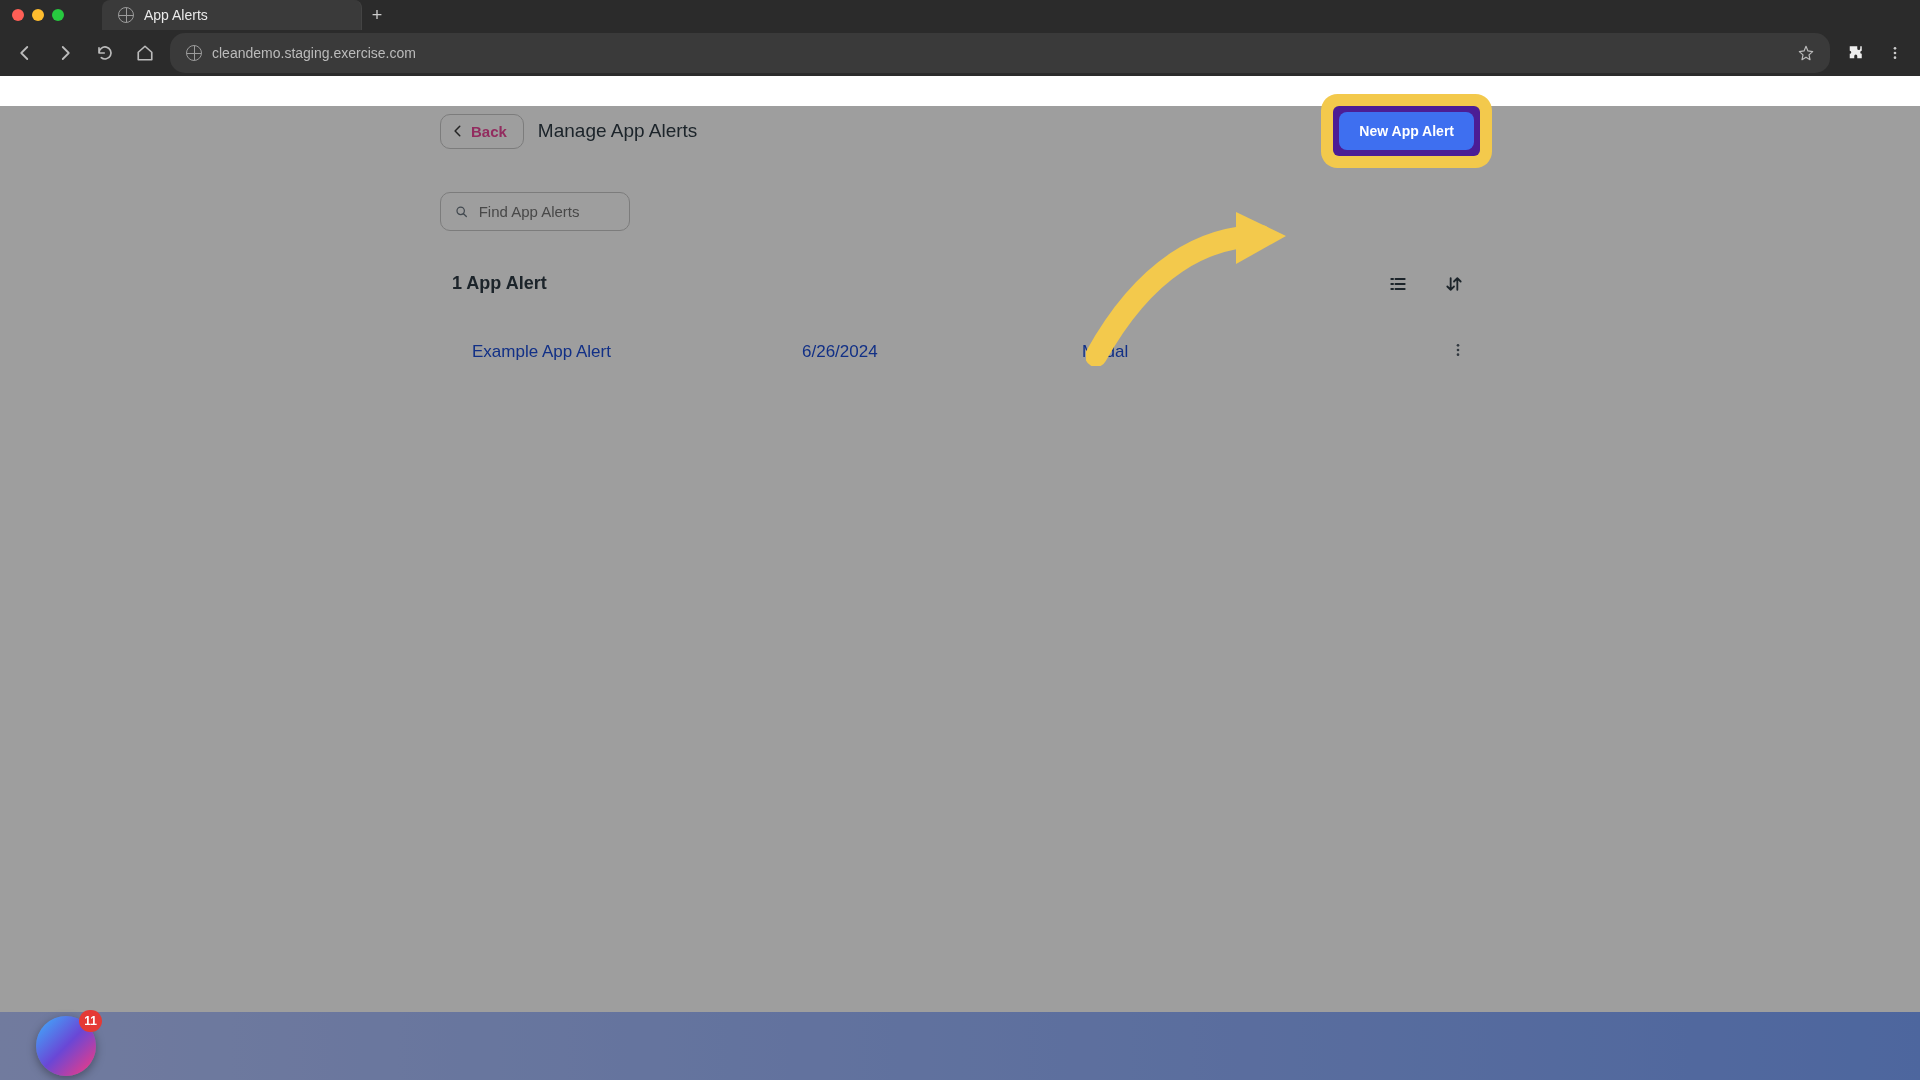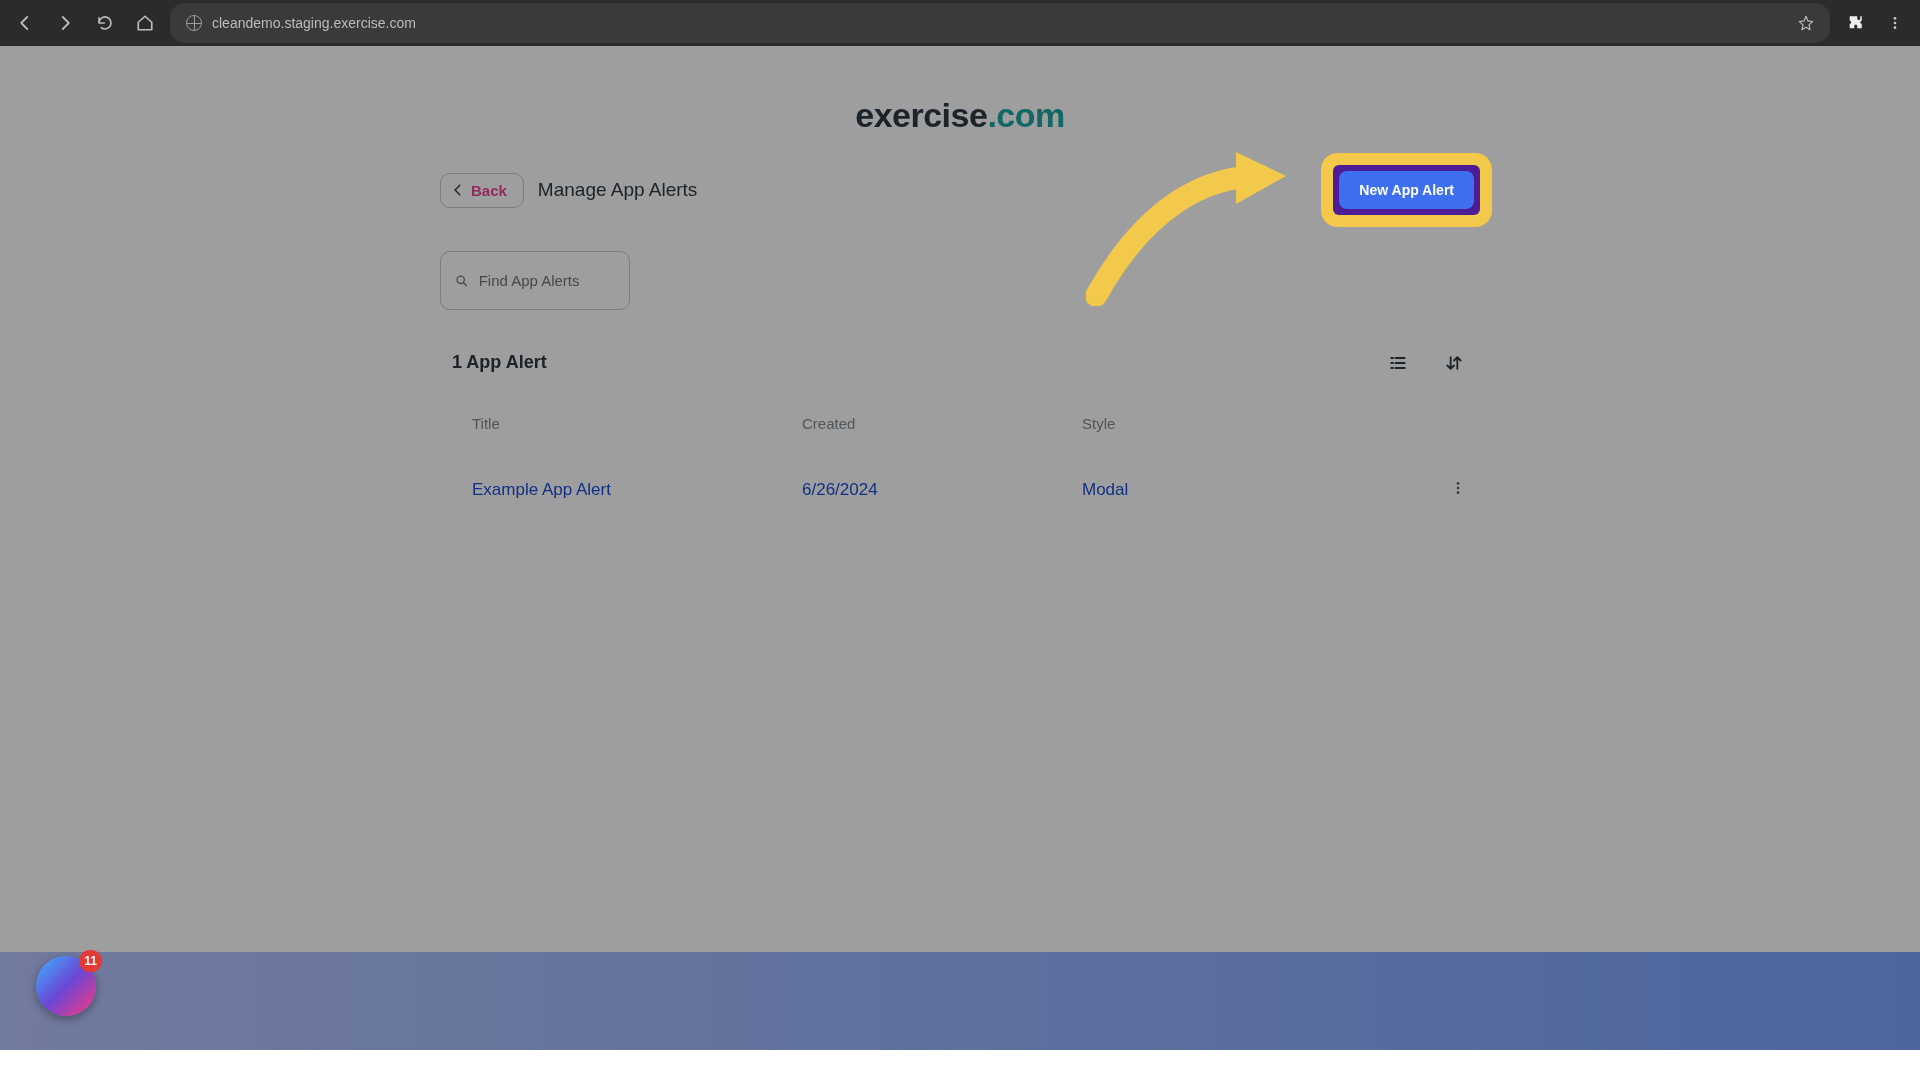--- a/index.html
+++ b/index.html
@@ -39,21 +39,21 @@
   .back-btn    { display:flex; align-items:center; gap:6px; border:1.5px solid #c8c8c8; background:#fff;
                  padding:8px 16px 8px 10px; border-radius:10px; color:#ec4899; font-size:15px; font-weight:600; }
   .page-title  { margin-left:14px; font-size:19px; font-weight:400; color:#2e3b45; }
   .new-btn-wrap{ margin-left:auto; position:relative; z-index:20; }
   .highlight   { background:#4c1d95; padding:6px; border-radius:6px; box-shadow:0 0 0 12px #f3c94c; }
   .new-btn     { background:#3e6ff0; color:#fff; border:none; border-radius:8px; padding:11px 20px;
                  font-size:14px; font-weight:600; }
 
   .search-row  { margin-top:36px; }
   .search      { display:flex; align-items:center; gap:10px; border:1.5px solid #c8c8c8; background:#fff;
-                 border-radius:10px; padding:20px 14px; width:190px; color:#77838c; }
+                 border-radius:10px; padding:10px 14px; width:190px; color:#77838c; }
   .search input{ border:none; outline:none; font-size:15px; width:100%; background:transparent; color:#333; }
 
   .count-row   { display:flex; align-items:center; margin-top:42px; }
   .count       { font-size:18px; font-weight:700; color:#2e3b45; padding-left:12px; }
   .view-ctrls  { margin-left:auto; display:flex; gap:36px; color:#2e3b45; padding-right:16px; }
 
   .thead       { display:flex; margin-top:42px; color:#808a93; font-size:15px; font-weight:500; padding:0 14px 0 32px; }
   .trow        { display:flex; margin-top:48px; color:#1d4ed8; font-size:17px; font-weight:500; padding:0 14px 0 32px; }
   .col-title   { flex:0 0 330px; }
   .col-created { flex:0 0 280px; }
@@ -75,20 +75,32 @@
   .footer-grad { position:absolute; left:0; right:0; bottom:0; height:98px;
                  background:linear-gradient(90deg,#b7c7ff 0%,#7da5ff 100%); }
 
   
   svg { display:block; }
 </style>
 </head>
 <body>
 
 <div class="chrome">
+  <div class="tabs-row">
+    <div class="traffic">
+      <div class="dot" style="background:#ff5f56"></div>
+      <div class="dot" style="background:#ffbd2e"></div>
+      <div class="dot" style="background:#27c93f"></div>
+    </div>
+    <div class="active-tab">
+      <span class="globe"></span>
+      <span>App Alerts</span>
+    </div>
+    <div class="new-tab">+</div>
+  </div>
 
   <div class="addr-row">
     <div class="nav-btn">
       <svg width="18" height="18" viewBox="0 0 24 24">
           <path d="M15 4l-8 8 8 8" stroke="#bbb" stroke-width="2.4" fill="none" stroke-linecap="round" stroke-linejoin="round"></path>
         </svg>
     </div>
     <div class="nav-btn">
       <svg width="18" height="18" viewBox="0 0 24 24">
           <path d="M9 4l8 8-8 8" stroke="#bbb" stroke-width="2.4" fill="none" stroke-linecap="round" stroke-linejoin="round"></path>
@@ -128,23 +140,20 @@
         </svg>
     </div>
   </div>
 </div>
 
 <div class="viewport">
 
   <div class="stage">
     <div class="page">
 
-      <div class="logo">
-        <span class="dark">exercise</span><span class="teal">.com</span>
-      </div>
 
       <div class="header-row">
         <button class="back-btn">
           <svg width="14" height="14" viewBox="0 0 24 24">
               <path d="M15 4l-8 8 8 8" stroke="#3b3b3b" stroke-width="2.6" fill="none" stroke-linecap="round" stroke-linejoin="round"></path>
             </svg>
           <span>Back</span>
         </button>
         <div class="page-title">Manage App Alerts</div>
 
@@ -174,25 +183,20 @@
               </svg>
           </span>
           <span>
             <svg width="20" height="20" viewBox="0 0 24 24">
                 <path d="M8 5v14m0 0l-4-4m4 4l4-4M16 19V5m0 0l4 4m-4-4l-4 4" stroke="#2e3b45" stroke-width="2.2" fill="none" stroke-linecap="round" stroke-linejoin="round"></path>
               </svg>
           </span>
         </div>
       </div>
 
-      <div class="thead">
-        <div class="col-title">Title</div>
-        <div class="col-created">Created</div>
-        <div class="col-style">Style</div>
-      </div>
 
       <div class="trow">
         <div class="col-title">Example App Alert</div>
         <div class="col-created">6/26/2024</div>
         <div class="col-style">Modal</div>
         <div class="col-actions">
           <svg width="16" height="16" viewBox="0 0 24 24">
               <circle cx="12" cy="5" r="2" fill="#4f5b66"></circle>
               <circle cx="12" cy="12" r="2" fill="#4f5b66"></circle>
               <circle cx="12" cy="19" r="2" fill="#4f5b66"></circle>

